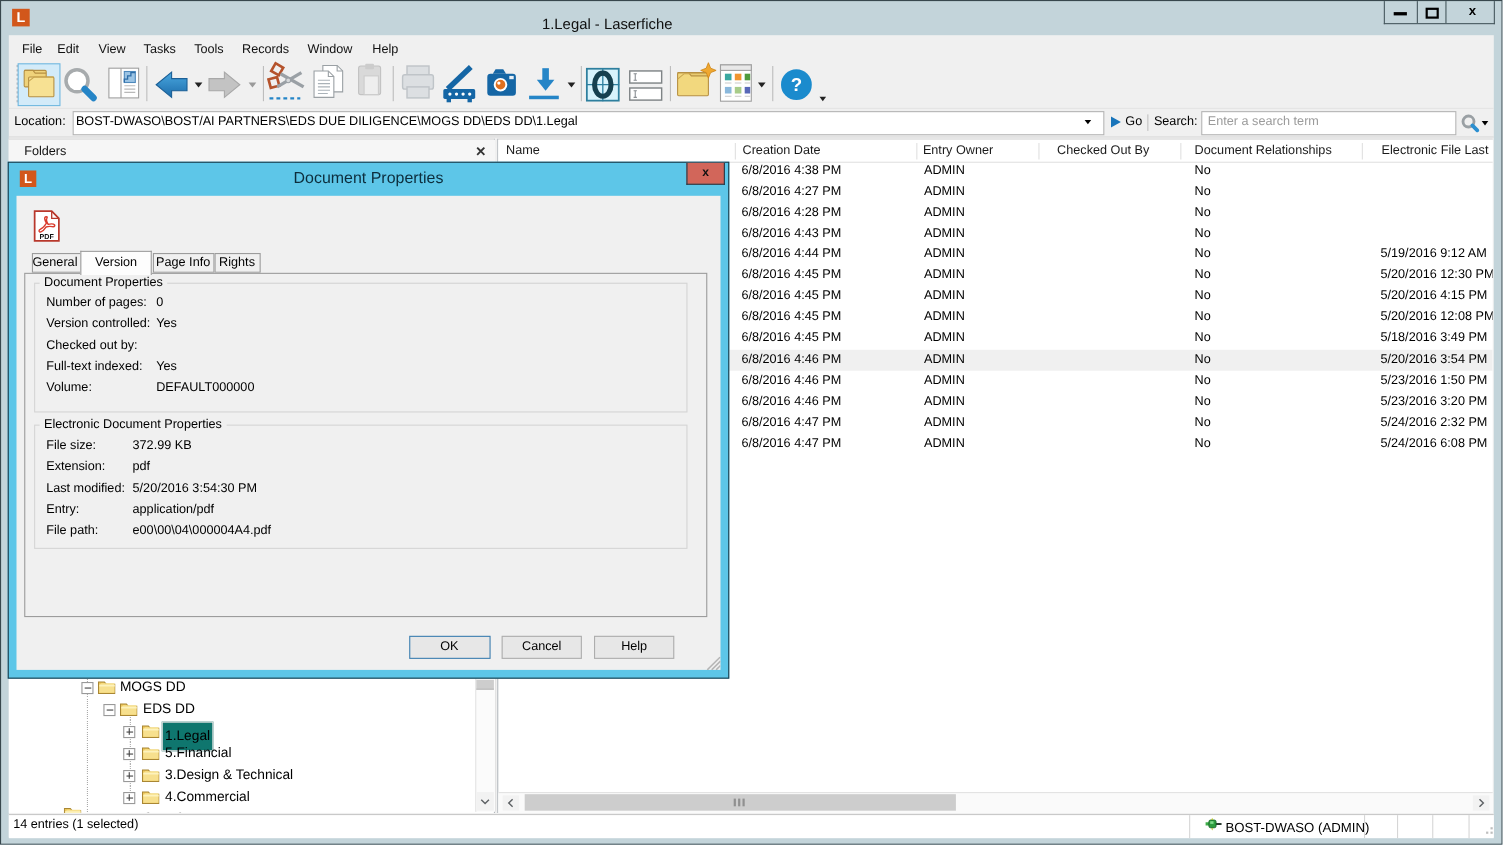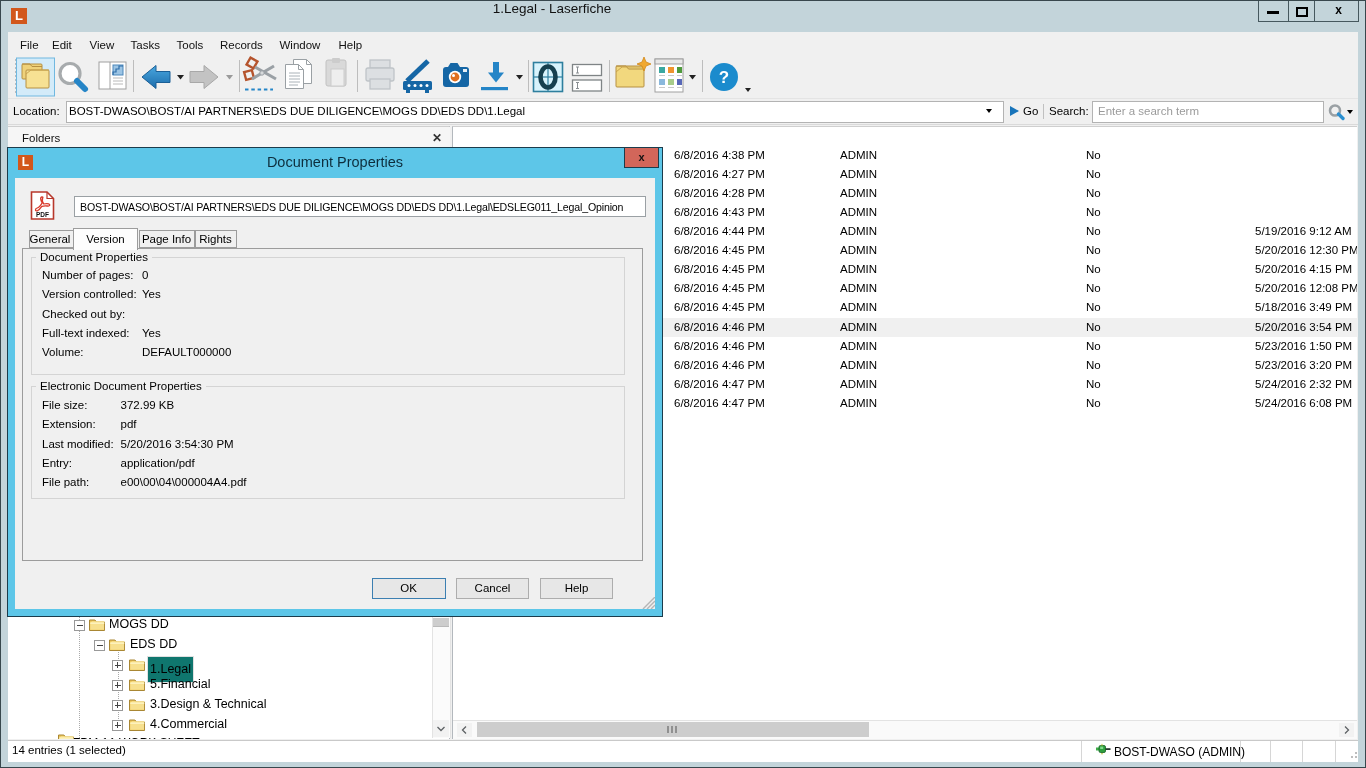--- a/index.html
+++ b/index.html
@@ -20,21 +20,21 @@
 .glabel{position:absolute;color:#000}
 .gvalue{position:absolute;color:#000}
 .btn{position:absolute;height:19px;background:#e7e7e7;border:1px solid #adadad;text-align:center;line-height:18px;font-size:11.5px}
 </style></head>
 <body>
 
 <div id="outerborder"></div>
 
 <div class="abs" style="left:11px;top:8px;width:16px;height:16px;background:#d2571b;color:#fff;
   font-weight:bold;font-size:13px;text-align:center;line-height:16px">L</div>
-<div class="abs" style="left:0;top:1px;width:1104px;text-align:center;font-size:13.5px;color:#111">1.Legal - Laserfiche</div>
+<div class="abs" style="left:0;top:14px;width:1104px;text-align:center;font-size:13.5px;color:#111">1.Legal - Laserfiche</div>
 
 <div class="abs" style="left:1258px;top:1px;width:99px;height:20px;border:1px solid #46585e;border-top:none">
   <div class="abs" style="left:28.5px;top:0;width:1px;height:20px;background:#46585e"></div>
   <div class="abs" style="left:55px;top:0;width:1px;height:20px;background:#46585e"></div>
   <div class="abs" style="left:8px;top:10px;width:12px;height:3px;background:#000"></div>
   <div class="abs" style="left:37px;top:6px;width:8px;height:6px;border:2px solid #000"></div>
   <div class="abs" style="left:63px;top:2px;width:33px;text-align:center;font-weight:bold;font-size:12px;color:#000">x</div>
 </div>
 
 <div id="content"></div>
@@ -291,20 +291,33 @@
 
   <div class="abs" style="left:424px;top:24px;width:17px;height:587px;background:#fbfbfb;border-left:1px solid #e3e3e3;border-right:1px solid #e3e3e3">
     <div class="abs" style="left:0px;top:467px;width:16px;height:8px;background:#cdcdcd;border-bottom:1px solid #b9b9b9"></div>
     <div class="abs" style="left:0px;top:569px;width:16px;height:17px;background:#f2f2f2"><svg width="16" height="17">
           <path d="M4.5 7 l3.5 3.5 L11.5 7" fill="none" stroke="#5e6265" stroke-width="1.3"></path>
         </svg></div>
   </div>
 </div>
 
 <div id="listpanel" class="abs" style="left:452px;top:126px;width:904px;height:612px;background:#fff;border-top:1px solid #cfcfcf;border-left:1px solid #b3b8bd">
+  <div id="listheader" class="abs" style="left:0;top:0;width:904px;height:20px;background:#fff;border-bottom:1px solid #e2e2e2;overflow:hidden">
+    <div class="hdrcell" style="left:7px">Name</div>
+    <div class="hdrcell" style="left:222px">Creation Date</div>
+    <div class="hdrcell" style="left:386px">Entry Owner</div>
+    <div class="hdrcell" style="left:508px">Checked Out By</div>
+    <div class="hdrcell" style="left:633px">Document Relationships</div>
+    <div class="hdrcell" style="left:803px">Electronic File Last</div>
+    <div class="hdrsep" style="left:215px"></div>
+    <div class="hdrsep" style="left:380px"></div>
+    <div class="hdrsep" style="left:491px"></div>
+    <div class="hdrsep" style="left:620px"></div>
+    <div class="hdrsep" style="left:785px"></div>
+  </div>
   <div id="rows" class="abs" style="left:0;top:19px;width:904px;height:580px;overflow:hidden">
       <div class="row" style="top:0.0px;">
         <span class="c1">6/8/2016 4:38 PM</span>
         <span class="c2">ADMIN</span>
         <span class="c4">No</span>
         <span class="c5"></span>
       </div>
       <div class="row" style="top:19.1px;">
         <span class="c1">6/8/2016 4:27 PM</span>
         <span class="c2">ADMIN</span>
@@ -430,23 +443,20 @@
   <div class="abs" style="left:616px;top:0px;width:33px;height:19px;background:#d2665a;border:1px solid #1b3c4c;border-top:none;text-align:center;font-weight:bold;font-size:11px;color:#111;line-height:18px">x</div>
   <div id="dlgbody" class="abs" style="left:7px;top:30px;width:640px;height:431px;background:#f0f0f0">
 
     <svg class="abs" style="left:15px;top:13px" width="25" height="29" viewBox="0 0 25 29">
       <path d="M1.5 1 H17 L23.5 7.5 V28 H1.5 Z" fill="#fff" stroke="#b8382c" stroke-width="1.6"></path>
       <path d="M17 1 L17 7.5 L23.5 7.5" fill="none" stroke="#b8382c" stroke-width="1.2"></path>
       <path d="M12 6 c-2.2 0 -1.4 3.4 0.2 5.8 c-1.4 2.2 -3.2 4.6 -5 5.2 c-2.6 1 -2 3.4 0 2.8 c1.6 -0.5 3.4 -2.6 4.6-4.4 c1.8 -0.6 3.6 -0.8 5.4 -0.4 c2.8 0.6 3.4 -1.6 1.4 -2.2 c-1.6 -0.5 -3.4 -0.2 -4.8 0.2 c-1.2 -1.8 -2 -4 -1.2 -5.6 c0.4 -1 0.6 -1.4 -0.6 -1.4 Z" fill="none" stroke="#d93a2b" stroke-width="1.3"></path>
       <text x="6" y="26" font-size="6.5" font-weight="bold" fill="#111" font-family="Liberation Sans">PDF</text>
     </svg>
 
-    <div class="abs" style="left:59px;top:18px;width:570px;height:19px;background:#fff;border:1px solid #9aa0a4">
-      <div style="margin:3.5px 0 0 5px;white-space:nowrap;font-size:10.6px;letter-spacing:-0.15px;overflow:hidden">BOST-DWASO\BOST/AI PARTNERS\EDS DUE DILIGENCE\MOGS DD\EDS DD\1.Legal\EDSLEG011_Legal_Opinion</div>
-    </div>
 
     <div class="abs" style="left:13.5px;top:52px;width:43.5px;height:16px;background:#f0f0f0;border:1px solid #9c9c9c;text-align:left;line-height:16px">General</div>
     <div class="abs" style="left:58px;top:49.5px;width:63px;height:21px;background:#fdfdfd;border:1px solid #9c9c9c;border-bottom:none;text-align:center;line-height:20px;z-index:2">Version</div>
     <div class="abs" style="left:123.5px;top:52px;width:54px;height:16px;background:#f0f0f0;border:1px solid #9c9c9c;text-align:center;line-height:16px">Page Info</div>
     <div class="abs" style="left:179.5px;top:52px;width:40px;height:16px;background:#f0f0f0;border:1px solid #9c9c9c;text-align:center;line-height:16px">Rights</div>
 
     <div class="abs" style="left:7px;top:70px;width:619px;height:311px;background:#f0f0f0;border:1px solid #9c9c9c"></div>
 
     <div class="abs" style="left:16px;top:79px;width:592px;height:116px;border:1px solid #d4d4d4"></div>
     <div class="abs" style="left:21px;top:73px;background:#f0f0f0;padding:0 4px">Document Properties</div>

